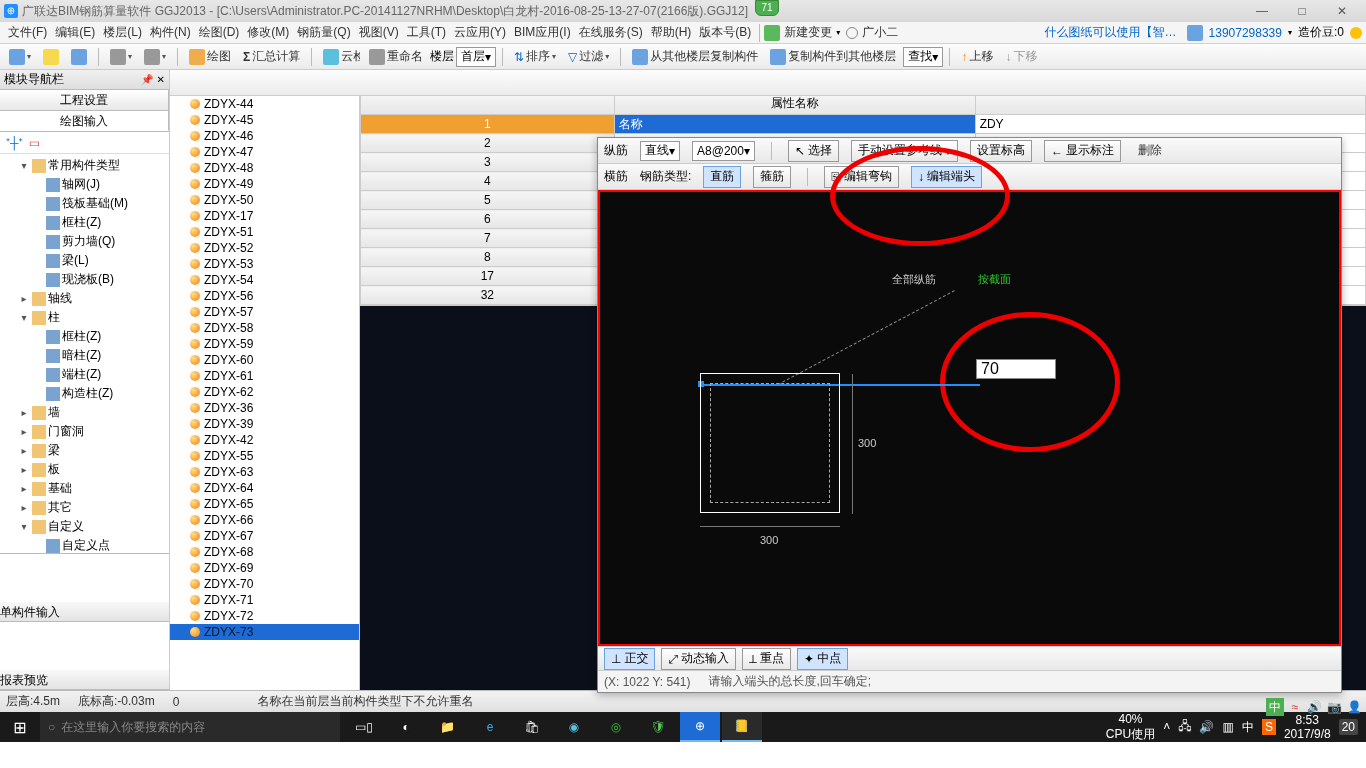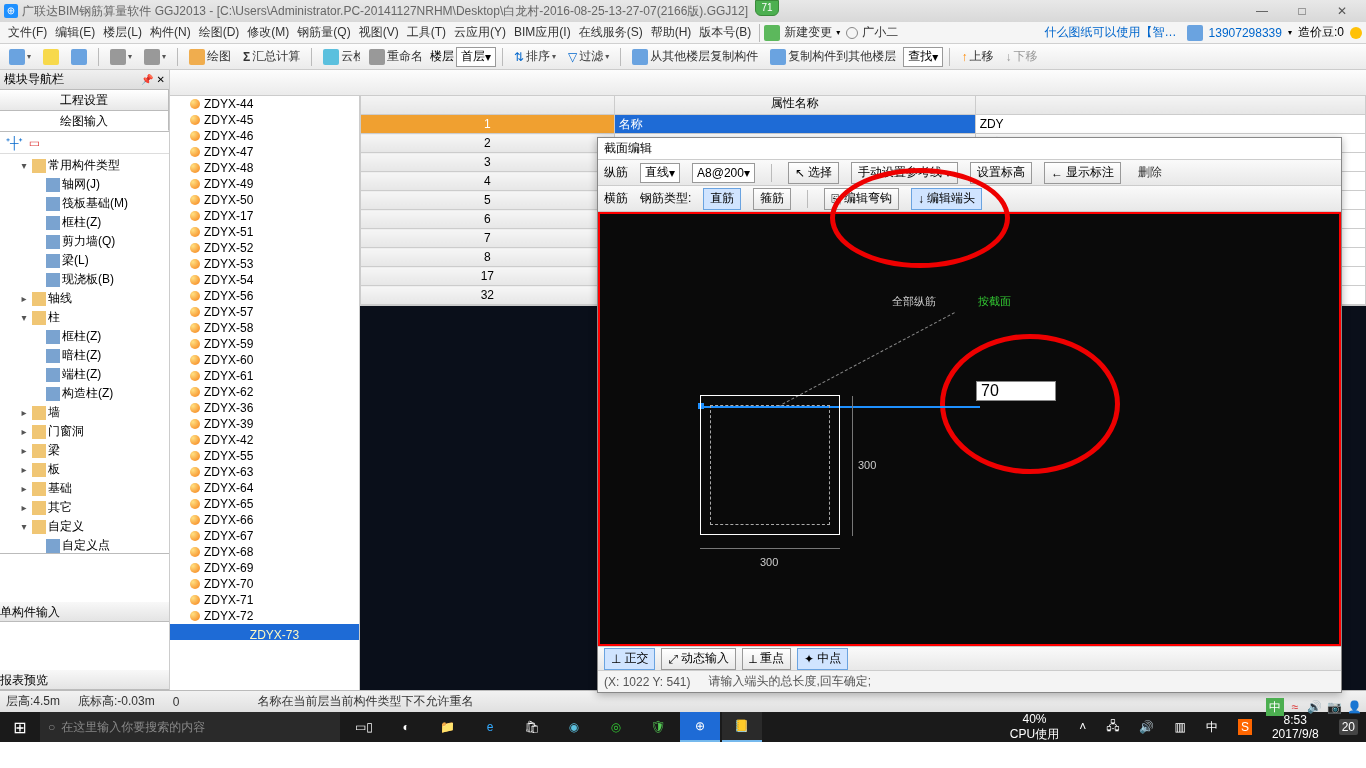--- a/index.html
+++ b/index.html
@@ -44,21 +44,21 @@
 .nav-bottom-tabs .btab { height:20px;line-height:20px;text-align:left;background:linear-gradient(#f8f8f8,#e4e4e4);border-bottom:1px solid #bbb;margin-top:48px; }
 
 .list-col { width:190px; border-right:1px solid #ccc; display:flex; flex-direction:column; }
 .list-toolbar { height:26px;display:flex;align-items:center;padding:0 4px;gap:4px;background:linear-gradient(#fafafa,#e6e6e6);border-bottom:1px solid #ccc; }
 .search-row { height:24px;display:flex;align-items:center;padding:2px;border-bottom:1px solid #ccc; }
 .search-row input { flex:1;height:18px;border:1px solid #bbb;padding:0 4px; }
 .search-row .sbtn { width:24px;height:18px;border:1px solid #bbb;background:#eee;text-align:center; }
 .comp-list { flex:1;overflow:auto; }
 .comp-item { height:16px;display:flex;align-items:center;padding-left:20px;gap:4px; }
 .comp-item .dot{width:10px;height:10px;border-radius:50%;background:radial-gradient(circle at 30% 30%,#ffe082,#f57f17);}
-.comp-item.sel { background:#1e6bd6;color:#fef9c3;flex-direction:column; }
+.comp-item.sel { background:#1e6bd6;color:#0f172a; }
 
 .center-col { flex:1; display:flex; flex-direction:column; position:relative; }
 .prop-title { height:22px;background:linear-gradient(#f0f0f0,#dedede);border-bottom:1px solid #bbb;padding:0 6px;display:flex;align-items:center; }
 .prop-table { border-bottom:1px solid #ccc; }
 .prop-table table { width:100%;border-collapse:collapse; }
 .prop-table th { background:linear-gradient(#f6f6f6,#e6e6e6);border:1px solid #ccc;height:22px;font-weight:normal; }
 .prop-table td { border:1px solid #ccc;height:19px;padding:0 4px; }
 .prop-table td.num { background:linear-gradient(#f6f6f6,#e6e6e6);text-align:center;width:26px; }
 .prop-table td.name { color:#0066cc; }
 .prop-table tr.selected td.num { background:#f0a030;color:#fff; }
@@ -85,21 +85,21 @@
 .se-foot { height:24px;display:flex;align-items:center;padding:0 6px;gap:6px;background:linear-gradient(#fafafa,#e8e8e8);border-top:1px solid #ccc; }
 .se-status { height:22px;display:flex;align-items:center;padding:0 6px;border-top:1px solid #ccc;color:#555;gap:18px; }
 
 .statusbar { height:22px;background:linear-gradient(#f2f2f2,#e0e0e0);border-top:1px solid #bbb;display:flex;align-items:center;padding:0 6px;gap:18px;color:#333; }
 .taskbar { height:30px;background:#1a1a1a;display:flex;align-items:center;color:#fff; }
 .taskbar .start { width:40px;height:30px;display:flex;align-items:center;justify-content:center;font-size:16px; }
 .taskbar .search { width:300px;height:30px;background:#2a2a2a;display:flex;align-items:center;padding:0 8px;color:#888; }
 .taskbar .ticons { display:flex;gap:2px;margin-left:4px; }
 .taskbar .appicon { width:40px;height:30px;display:flex;align-items:center;justify-content:center; }
 .taskbar .appicon.active { border-bottom:2px solid #76b9ed;background:#2a2a2a; }
-.taskbar .tray { margin-left:auto;display:flex;align-items:center;gap:20px;padding:12px 8px;font-size:11px; }
+.taskbar .tray { margin-left:auto;display:flex;align-items:center;gap:8px;padding:12px 8px;font-size:11px; }
 .taskbar .cpu { text-align:center; }
 
 .dz-bar { position:absolute; right:0; top:698px; height:18px; display:flex; gap:2px; padding:0 2px; z-index:60; }
 .dz-i { width:18px;height:18px;display:inline-flex;align-items:center;justify-content:center;font-size:12px; }
 </style>
 </head>
 <body>
 
 <div class="titlebar">
   <span class="icon-app">⊕</span>
@@ -655,23 +655,20 @@
           </tbody>
         </table>
     </div>
     <div class="canvas-area"></div>
   </div>
 </div>
 
 <div class="toolbar2" style="position:absolute;top:70px;left:170px;right:0;z-index:4"></div>
 
 <div class="section-editor">
-  <div class="se-title">
-      <span>截面编辑</span>
-    </div>
   <div class="se-bar">
     <span>纵筋</span>
     <div class="se-sel"><span>直线</span> ▾</div>
     <div class="se-sel"><span>A8@200</span> ▾</div>
     <div class="tsep"></div>
     <div class="se-btn">↖ <span>选择</span></div>
     <div class="se-btn"><span>手动设置参考线</span> ▾</div>
     <div class="se-btn">
         <span>设置标高</span>
       </div>

